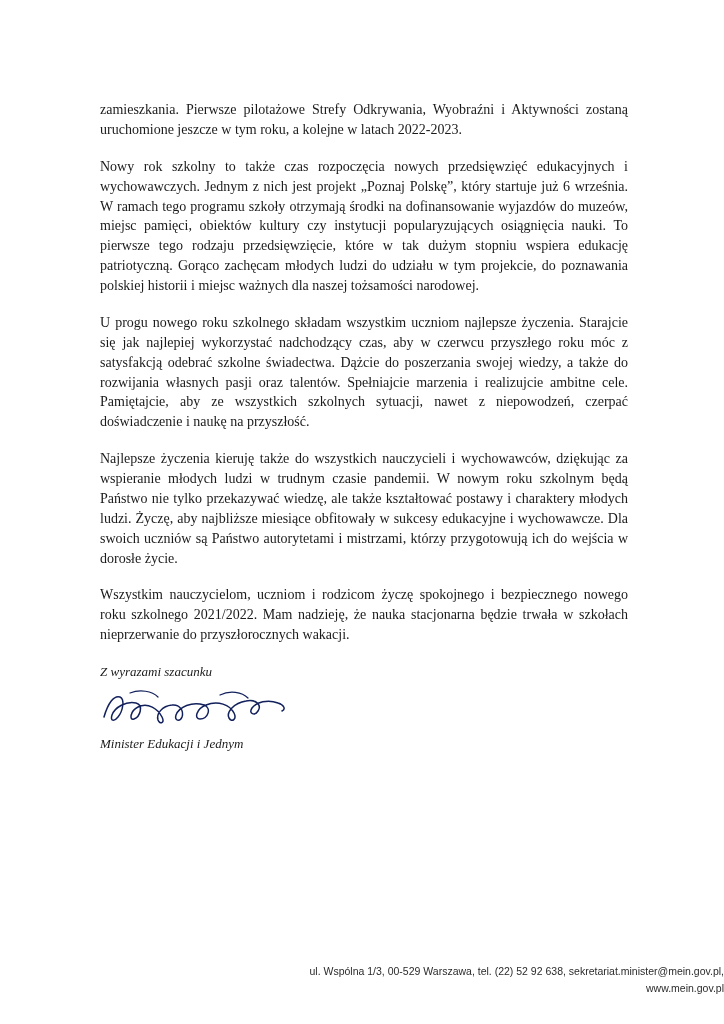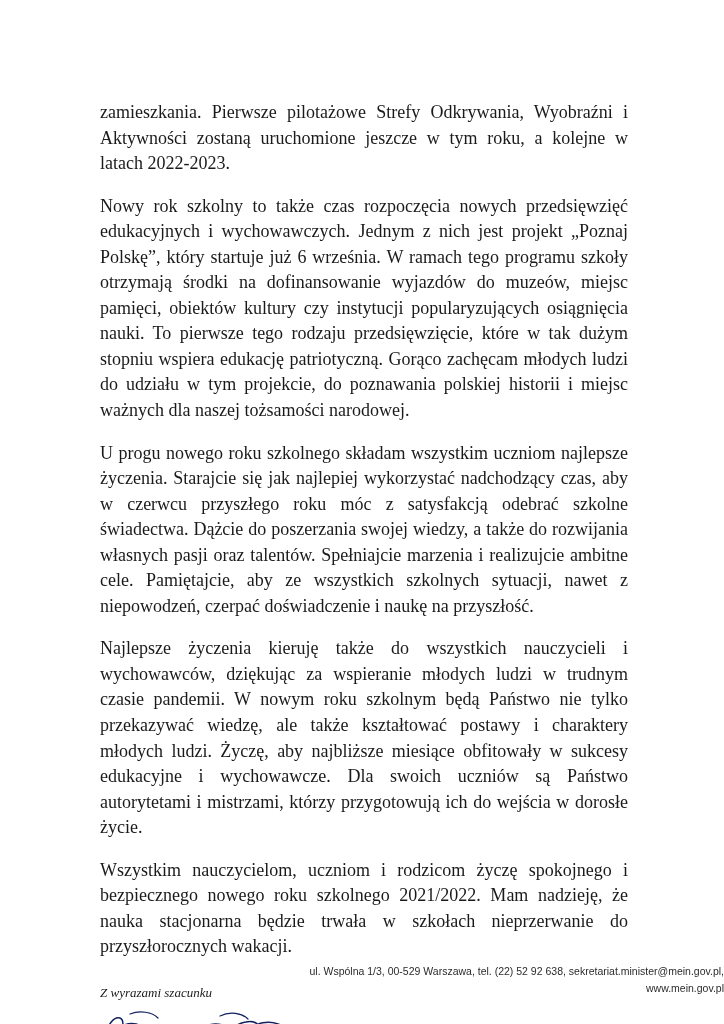--- a/index.html
+++ b/index.html
@@ -16,31 +16,31 @@
     position: relative;
   }
   .page {
     position: absolute;
     inset: 0;
     padding: 100px 96px 0 100px;
     box-sizing: border-box;
   }
   .body-text p {
     margin: 0 0 17px 0;
-    font-size: 18px;
+    font-size: 14px;
     line-height: 1.42;
     text-align: justify;
     text-justify: inter-word;
     hyphens: none;
   }
   .body-text p:last-child {
     margin-bottom: 0;
   }
   .closing {
-    margin-top: 24px;
+    margin-top: 18px;
     font-size: 13px;
     font-style: italic;
     line-height: 1.4;
   }
   .signature {
     margin-top: 6px;
     height: 46px;
     width: 190px;
     position: relative;
   }

